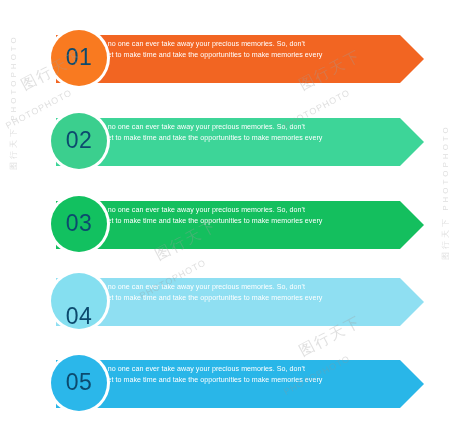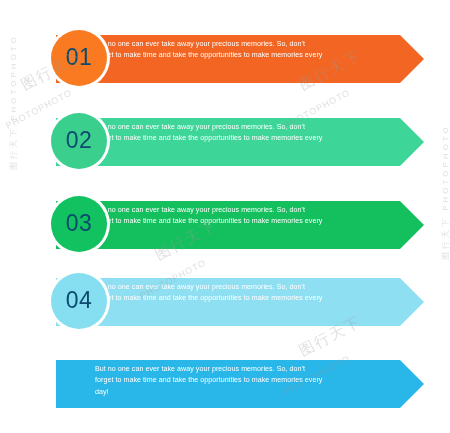--- a/index.html
+++ b/index.html
@@ -175,33 +175,38 @@
   </div>
 
   <div class="row row-4">
     <div class="banner">
       <svg viewBox="0 0 368 48" preserveAspectRatio="none">
         <polygon points="0,0 344,0 368,24 344,48 0,48" fill="#8fdff2"></polygon>
       </svg>
     </div>
     <div class="banner-text">But no one can ever take away your precious memories. So, don't forget to make time and take the opportunities to make memories every day!</div>
     <div class="circle">
-      <div class="circle-inner" style="background: rgb(133, 223, 240);">
+      <div class="circle-inner" style="background: rgb(133, 223, 240); align-items: flex-end;">
         <span class="circle-num">04</span>
       </div>
     </div>
   </div>
 
   <div class="row row-5">
     <div class="banner">
       <svg viewBox="0 0 368 48" preserveAspectRatio="none">
         <polygon points="0,0 344,0 368,24 344,48 0,48" fill="#29b6e8"></polygon>
       </svg>
     </div>
     <div class="banner-text">But no one can ever take away your precious memories. So, don't forget to make time and take the opportunities to make memories every day!</div>
+    <div class="circle">
+      <div class="circle-inner" style="background: rgb(43, 183, 234);">
+        <span class="circle-num">05</span>
+      </div>
+    </div>
   </div>
 
   <div id="watermark-layer">
       <div class="wm-big" style="left: 18px; top: 78px;">图行天下</div>
       <div class="wm" style="left: 4px; top: 122px;">PHOTOPHOTO</div>
       <div class="wm-big" style="left: 152px; top: 248px;">图行天下</div>
       <div class="wm" style="left: 138px; top: 292px;">PHOTOPHOTO</div>
       <div class="wm-big" style="left: 296px; top: 78px;">图行天下</div>
       <div class="wm" style="left: 282px; top: 122px;">PHOTOPHOTO</div>
       <div class="wm-big" style="left: 296px; top: 344px;">图行天下</div>

